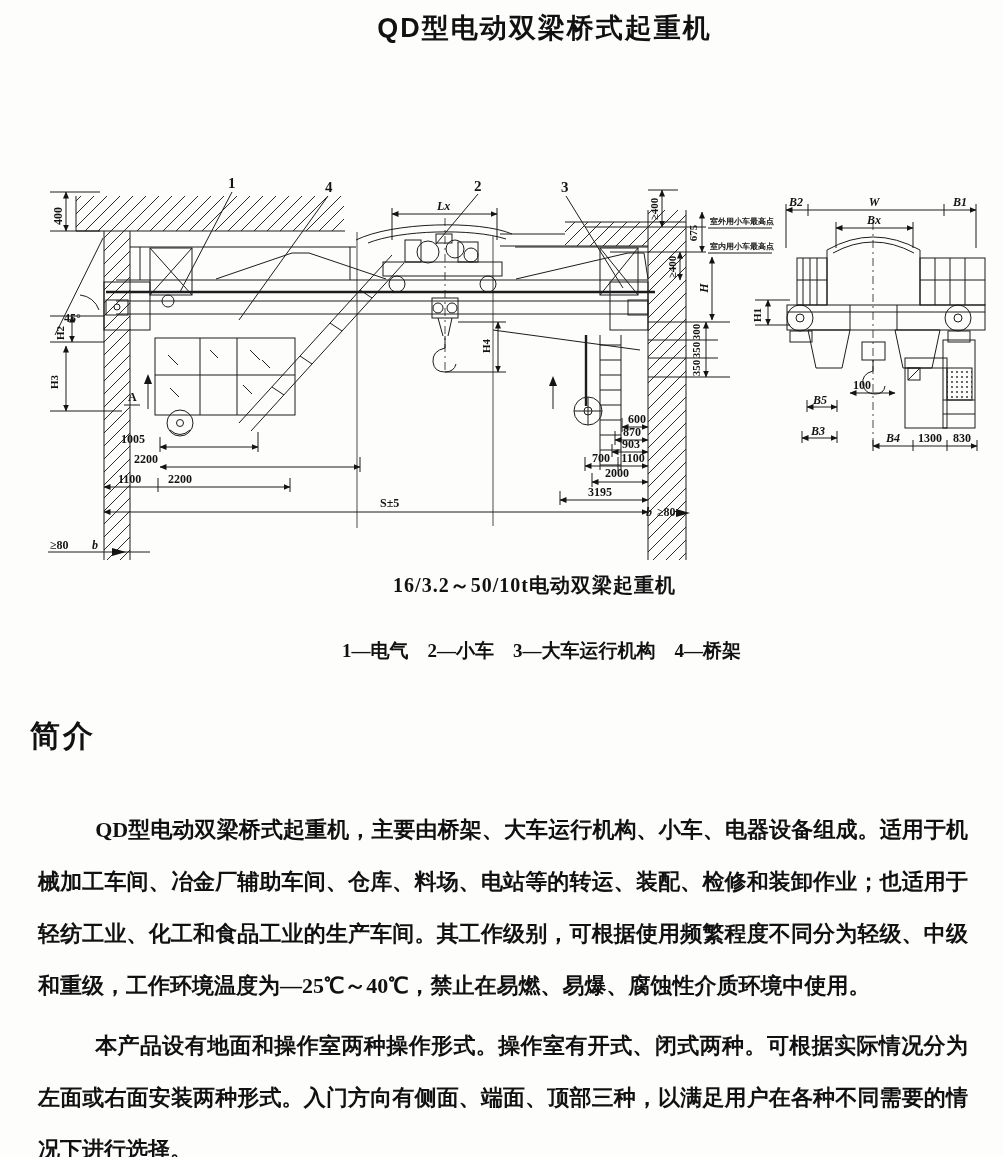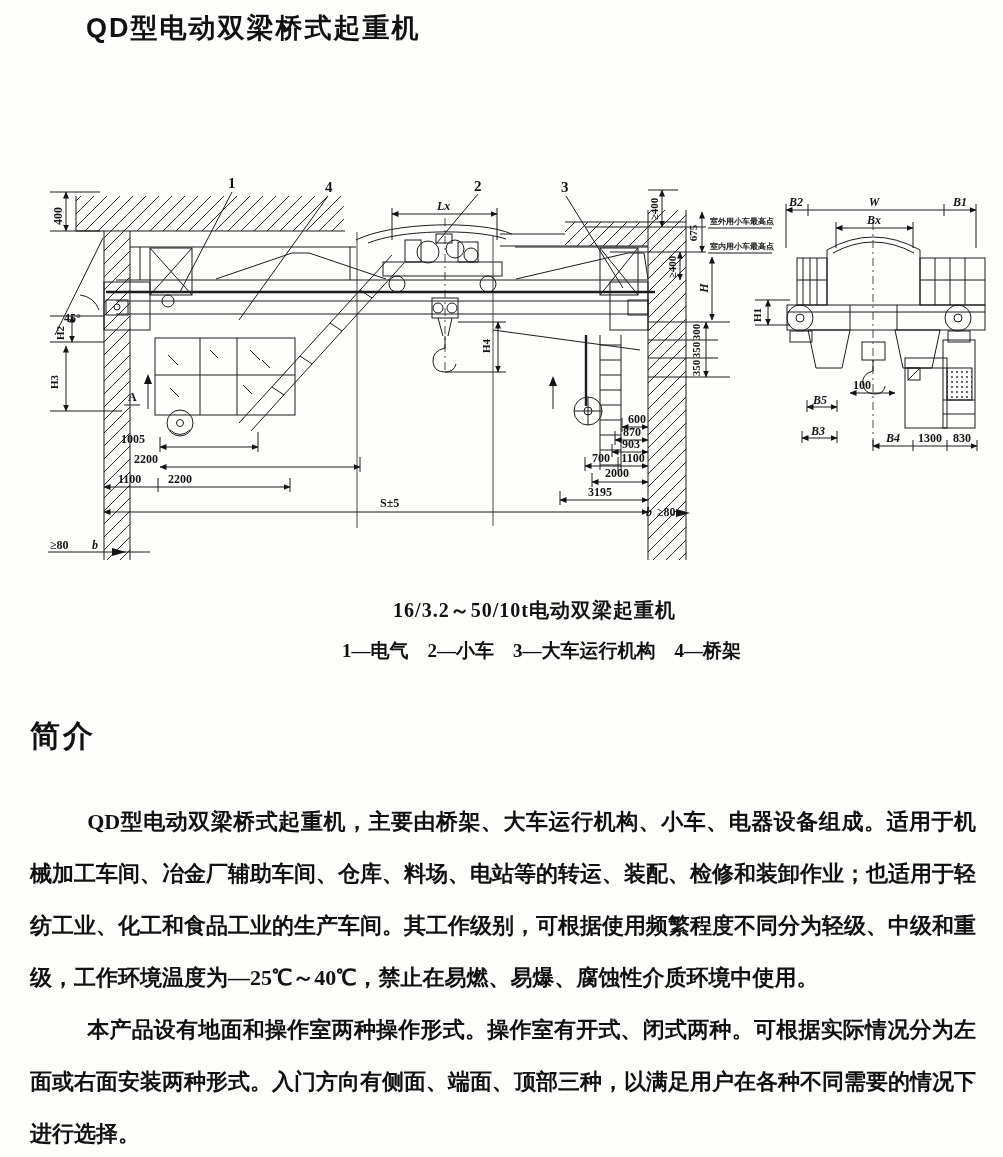--- a/index.html
+++ b/index.html
@@ -4,52 +4,52 @@
 <style>
   html,body{margin:0;padding:0;}
   body{
     width:1003px;height:1157px;position:relative;
     background:#fdfdfc;color:#111;
     font-family:"Liberation Serif",serif;
     overflow:hidden;
   }
   .doc-title{
     position:absolute;top:10px;left:0;right:0;height:40px;
-    padding-left:86px;box-sizing:border-box;
+    text-align:center;padding-left:86px;box-sizing:border-box;
     font-family:"Liberation Sans",sans-serif;
     font-size:27px;font-weight:bold;letter-spacing:2px;
   }
   .figure-wrap{position:absolute;top:160px;left:0;width:1003px;height:400px;}
   svg text{fill:#141414;stroke:none;font-family:"Liberation Serif",serif;}
   .dim{font-size:12px;font-weight:bold;}
   .dim-sm{font-size:11px;font-weight:bold;}
   .dim-it{font-size:12px;font-weight:bold;font-style:italic;}
   .note-t{font-size:8px;font-weight:bold;font-family:"Liberation Sans",sans-serif;}
   .co{font-size:15px;font-weight:bold;}
   .fig-caption{
     position:absolute;top:572px;left:0;right:0;text-align:center;
     padding-left:66px;box-sizing:border-box;
-    font-size:20px;font-weight:bold;letter-spacing:1px;margin-top:25px;
+    font-size:20px;font-weight:bold;letter-spacing:1px;
   }
   .fig-legend{
     position:absolute;top:638px;left:0;right:0;text-align:center;
     padding-left:58px;box-sizing:border-box;
     font-size:19px;font-weight:bold;margin-left:22px;
   }
   .intro-heading{
     position:absolute;top:716px;left:30px;
     font-family:"Liberation Sans",sans-serif;
     font-size:30px;font-weight:bold;letter-spacing:3px;text-align:right;
   }
   .body-text{
     position:absolute;top:796px;left:30px;width:946px;
     font-size:22px;font-weight:bold;line-height:52px;
     text-align:justify;
   }
-  .body-text p{margin:0;text-indent:2.6em;font-family:Liberation Serif, serif;}
+  .body-text p{margin:8px;text-indent:2.6em;font-family:Liberation Serif, serif;}
 </style>
 </head>
 <body>
 
 <div class="doc-title">QD型电动双梁桥式起重机</div>
 
 <div class="figure-wrap">
 <svg width="1003" height="400" viewBox="0 0 1003 400">
   <defs>
     <marker id="ar" markerWidth="7" markerHeight="6" refX="6.5" refY="3" orient="auto-start-reverse">

